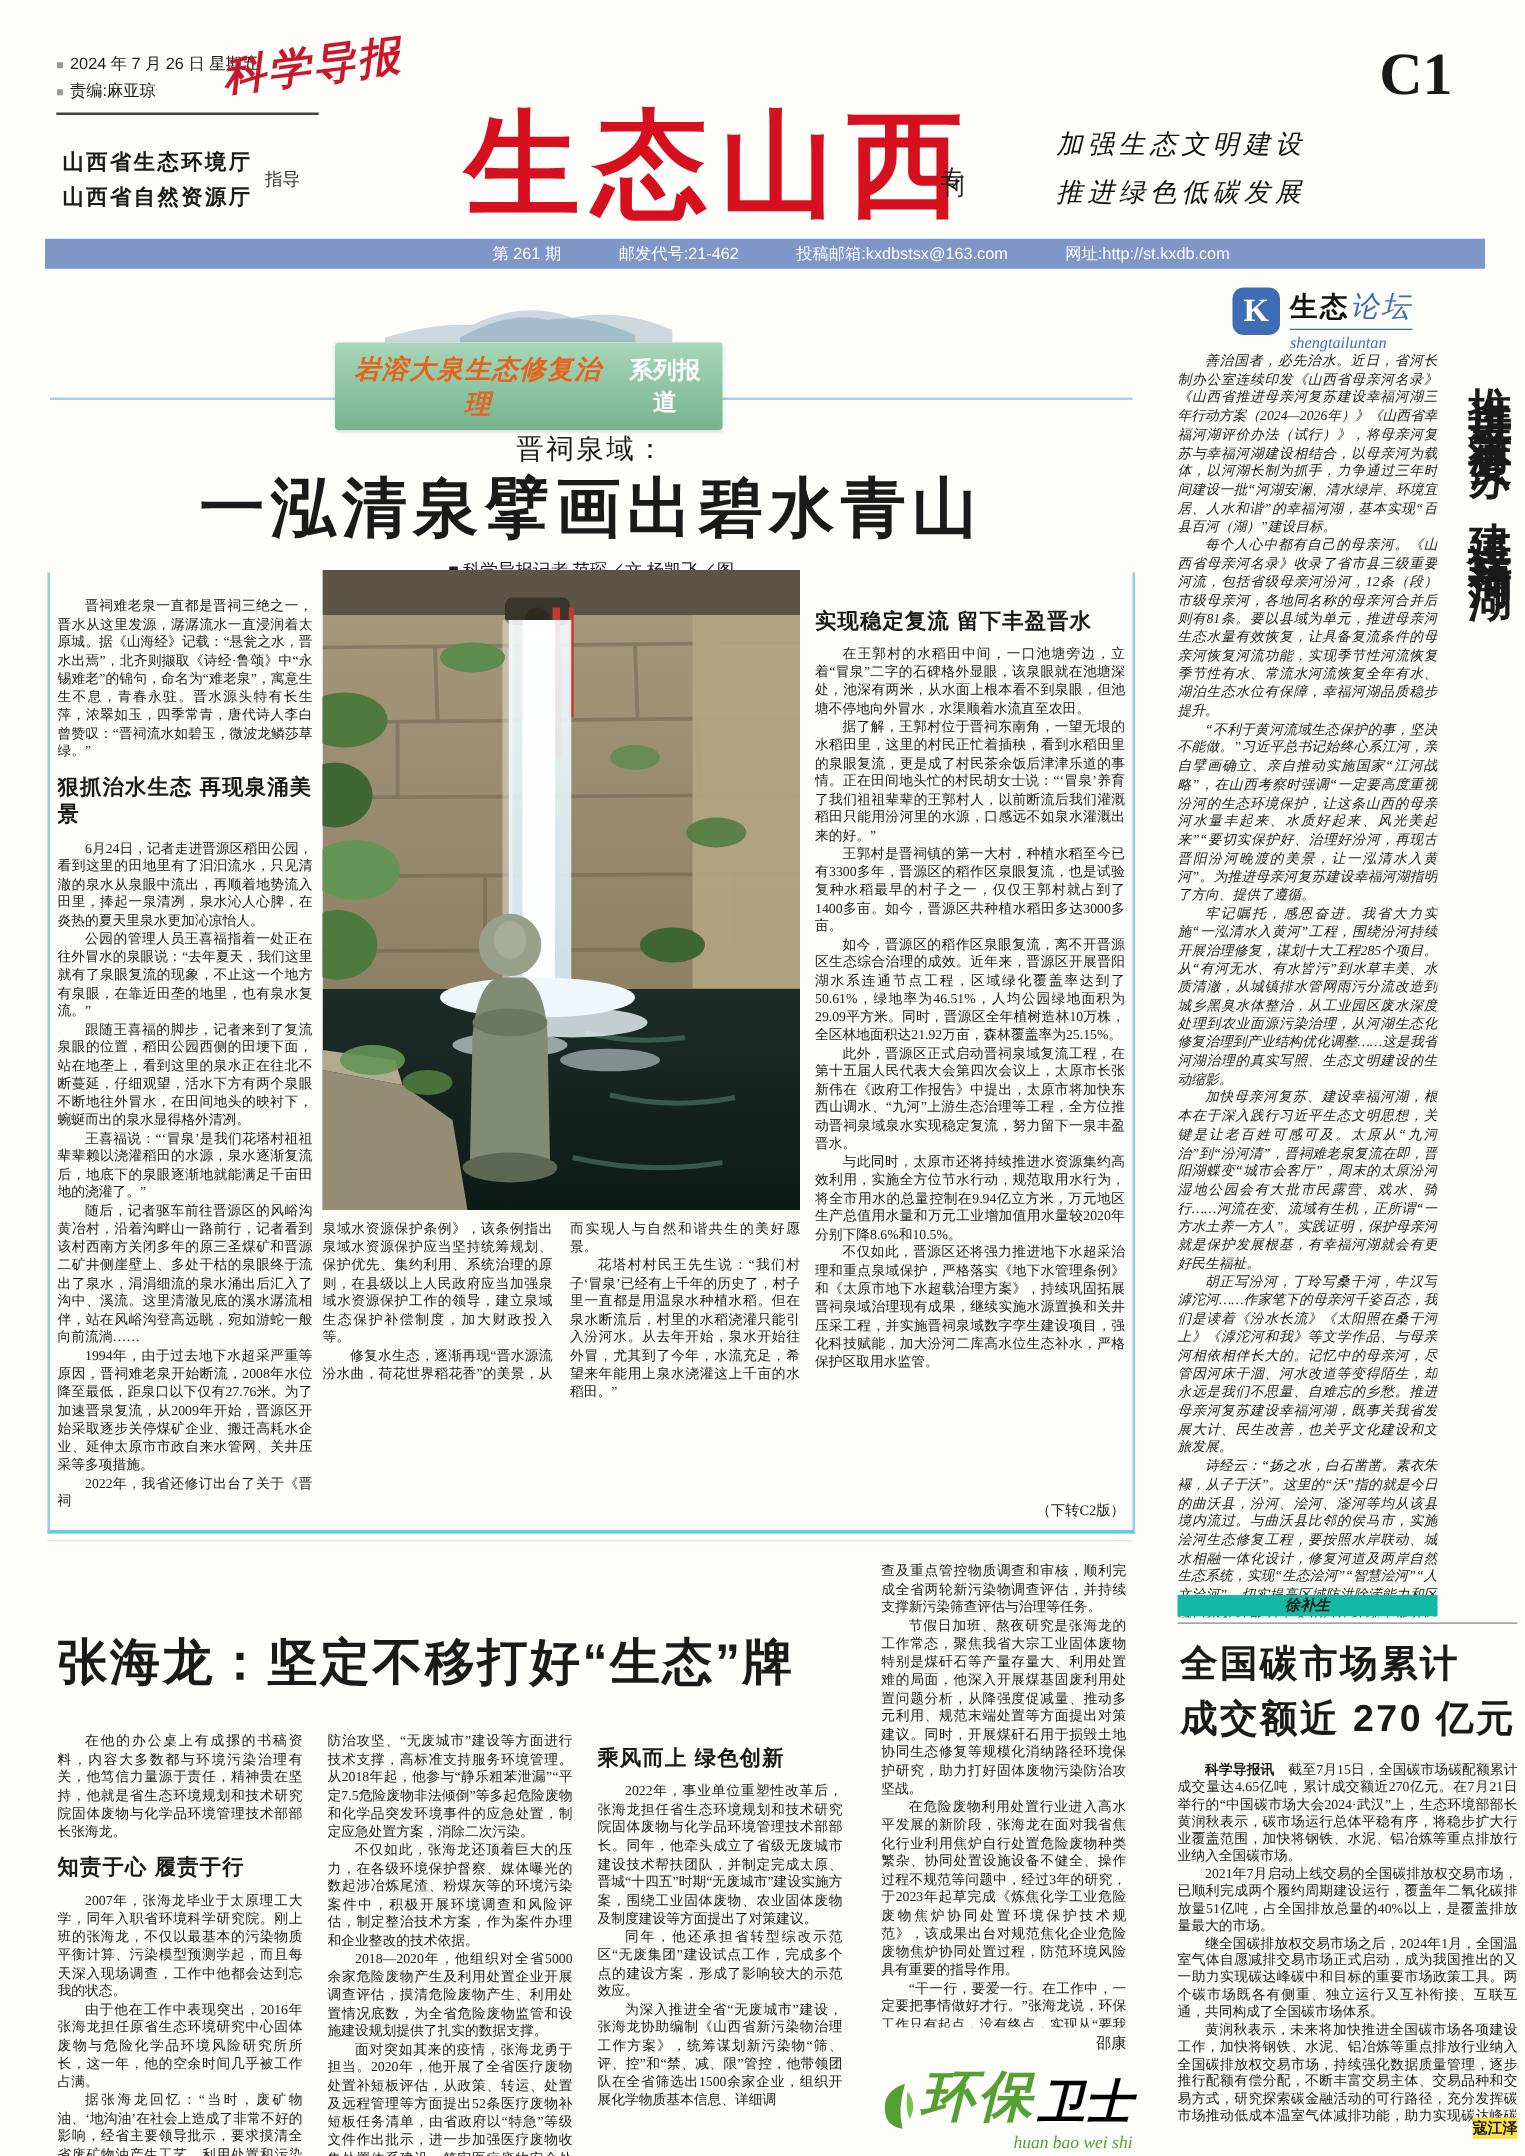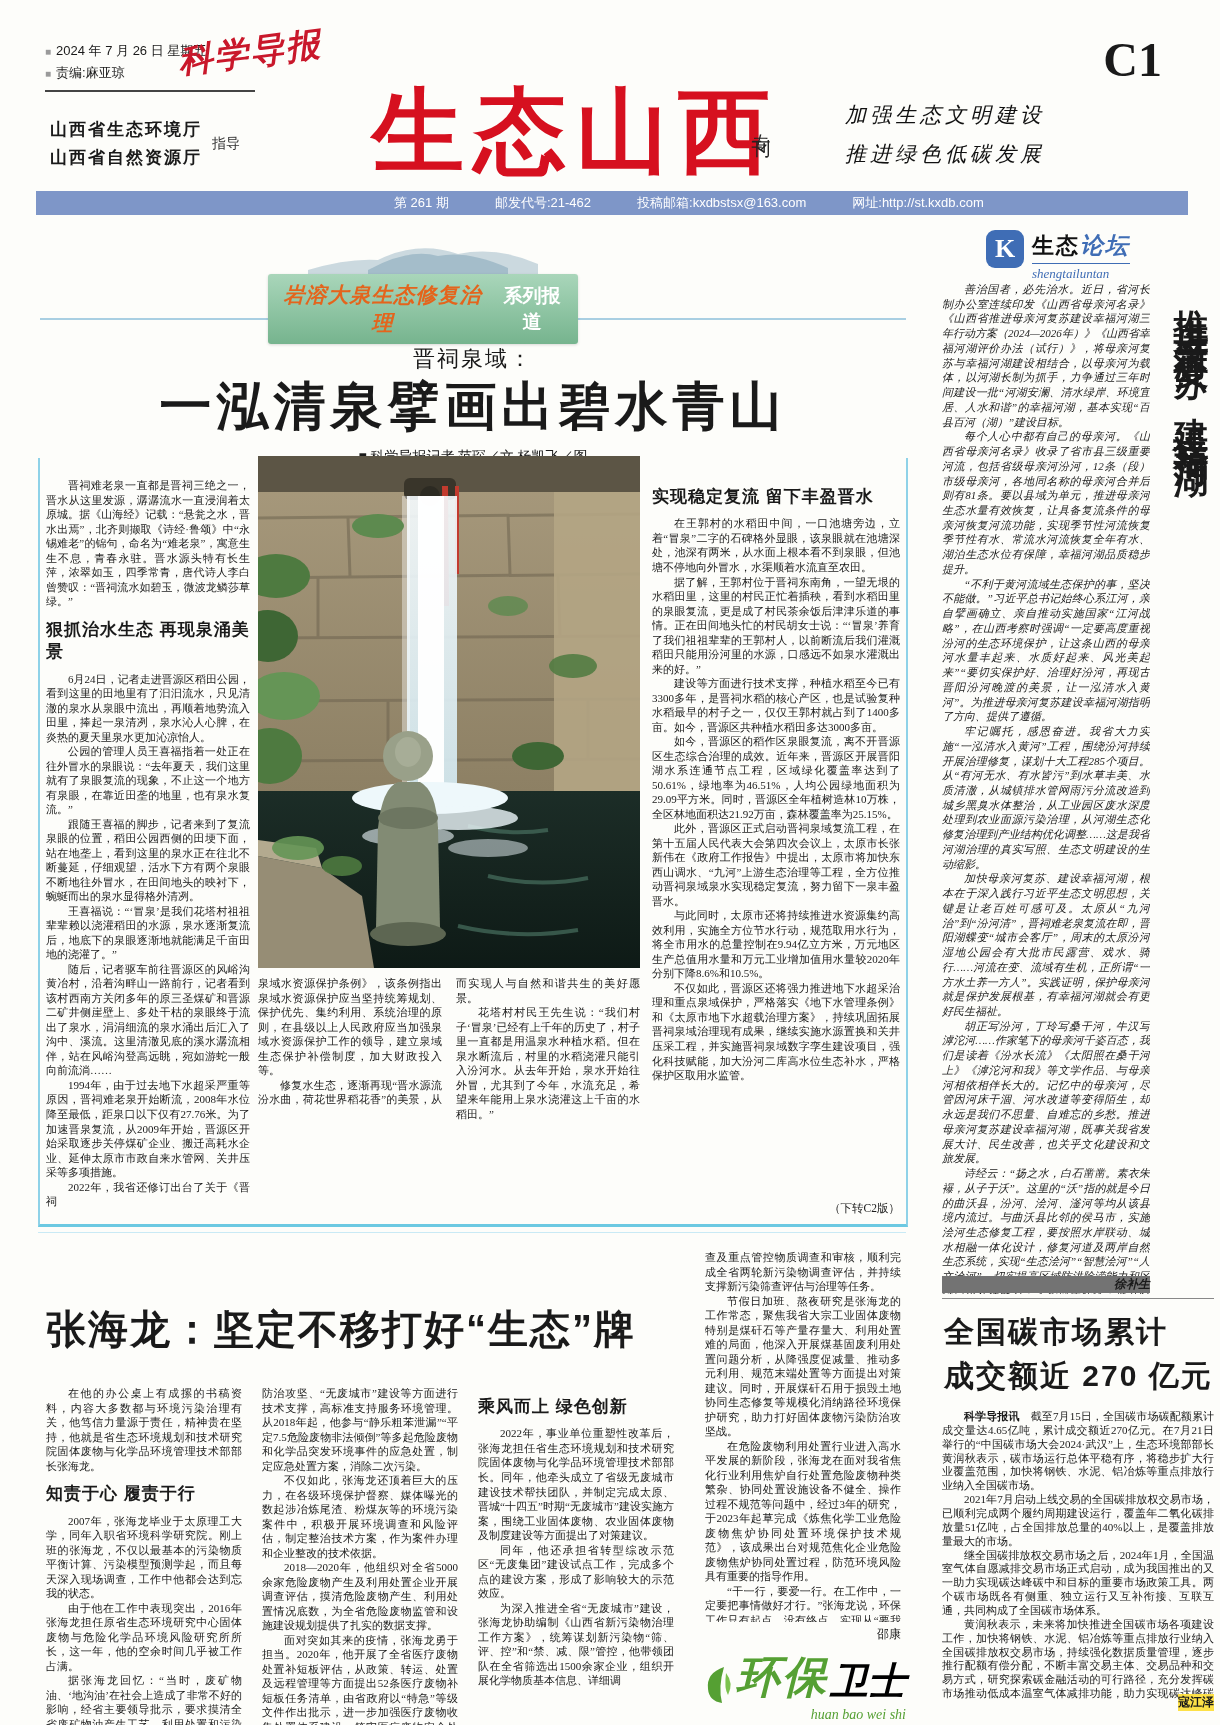--- a/index.html
+++ b/index.html
@@ -53,27 +53,27 @@
   .m-below{margin-top:8px;column-count:2;column-gap:14px;height:252px;overflow:hidden;}
   .m-right{position:absolute;left:612px;top:250px;width:248px;height:748px;overflow:hidden;}
   .jump{position:absolute;left:612px;top:975px;width:248px;text-align:right;font-size:11.5px;background:#fdfdfa;}
   
   .forum{position:absolute;left:942px;top:230px;width:272px;height:1075px;}
   .flogo{position:absolute;left:44px;top:0;display:flex;align-items:flex-start;gap:8px;}
   .flogo .kbox{width:38px;height:38px;background:#3f6db5;border-radius:9px;color:#fff;font-weight:bold;
         font-size:26px;display:flex;align-items:center;justify-content:center;font-family:"Liberation Serif",serif;}
   .flogo .names{border-bottom:1px solid #3f6db5;padding-bottom:2px;}
   .flogo .n1{font-size:22px;font-weight:bold;color:#111;letter-spacing:2px;}
-  .flogo .n2{font-size:23px;font-weight:bold;font-style:italic;color:#3f6db5;letter-spacing:2px;}
+  .flogo .n2{font-size:23px;font-weight:normal;font-style:italic;color:#3f6db5;letter-spacing:2px;}
   .flogo .py{font-size:13px;color:#3f6db5;font-style:italic;margin-top:2px;}
   .ftext{position:absolute;left:0;top:52px;width:208px;height:1012px;overflow:hidden;
          font-size:11px;line-height:1.34;font-style:italic;text-align:justify;}
   .ftext p{margin:0;text-indent:2em;}
-  .fauthor{position:absolute;left:0;top:1046px;width:208px;text-align:right;font-size:12px;
-           font-weight:bold;font-style:italic;background:#737373;}
+  .fauthor{position:absolute;left:0;top:1046px;width:208px;text-align:center;font-size:12px;
+           font-weight:bold;font-style:italic;background:#14b8a6;}
   .fvtitle{position:absolute;right:0;top:52px;height:870px;writing-mode:vertical-rl;
            font-size:35px;font-weight:900;letter-spacing:9px;font-family:"Liberation Sans",sans-serif;}
   
   .zarticle{position:absolute;left:40px;top:1250px;width:866px;height:475px;}
   .zheadline{position:absolute;left:6px;top:52px;font-size:40px;font-weight:900;letter-spacing:2px;
              font-family:Liberation Sans, sans-serif;}
   .zcol{position:absolute;width:196px;top:136px;height:339px;overflow:hidden;}
   .zc1{left:6px;} .zc2{left:222px;} .zc3{left:438px;}
   .zc4{left:665px;top:0;height:372px;width:196px;}
   .zauthor{position:absolute;left:665px;top:376px;width:196px;text-align:right;font-size:12px;}
@@ -237,21 +237,21 @@
         <p class="noind">泉域水资源保护条例》，该条例指出泉域水资源保护应当坚持统筹规划、保护优先、集约利用、系统治理的原则，在县级以上人民政府应当加强泉域水资源保护工作的领导，建立泉域生态保护补偿制度，加大财政投入等。</p>
         <p>修复水生态，逐渐再现“晋水源流汾水曲，荷花世界稻花香”的美景，从而实现人与自然和谐共生的美好愿景。</p>
         <p>花塔村村民王先生说：“我们村子‘冒泉’已经有上千年的历史了，村子里一直都是用温泉水种植水稻。但在泉水断流后，村里的水稻浇灌只能引入汾河水。从去年开始，泉水开始往外冒，尤其到了今年，水流充足，希望来年能用上泉水浇灌这上千亩的水稻田。”</p>
       </div>
     </div>
 
     <div class="m-right bodytxt">
       <div class="subhead">实现稳定复流 留下丰盈晋水</div>
       <p>在王郭村的水稻田中间，一口池塘旁边，立着“冒泉”二字的石碑格外显眼，该泉眼就在池塘深处，池深有两米，从水面上根本看不到泉眼，但池塘不停地向外冒水，水渠顺着水流直至农田。</p>
       <p>据了解，王郭村位于晋祠东南角，一望无垠的水稻田里，这里的村民正忙着插秧，看到水稻田里的泉眼复流，更是成了村民茶余饭后津津乐道的事情。正在田间地头忙的村民胡女士说：“‘冒泉’养育了我们祖祖辈辈的王郭村人，以前断流后我们灌溉稻田只能用汾河里的水源，口感远不如泉水灌溉出来的好。”</p>
-      <p>建设等方面进行技术支撑，种植水稻至今已有3300多年，是晋祠水稻的核心产区，也是试验复种水稻最早的村子之一，仅仅王郭村就占到了1400多亩。如今，晋源区共种植水稻田多达3000多亩。</p>
+      <p>王郭村是晋祠镇的第一大村，种植水稻至今已有3300多年，晋源区的稻作区泉眼复流，也是试验复种水稻最早的村子之一，仅仅王郭村就占到了1400多亩。如今，晋源区共种植水稻田多达3000多亩。</p>
       <p>如今，晋源区的稻作区泉眼复流，离不开晋源区生态综合治理的成效。近年来，晋源区开展晋阳湖水系连通节点工程，区域绿化覆盖率达到了50.61%，绿地率为46.51%，人均公园绿地面积为29.09平方米。同时，晋源区全年植树造林10万株，全区林地面积达21.92万亩，森林覆盖率为25.15%。</p>
       <p>此外，晋源区正式启动晋祠泉域复流工程，在第十五届人民代表大会第四次会议上，太原市长张新伟在《政府工作报告》中提出，太原市将加快东西山调水、“九河”上游生态治理等工程，全方位推动晋祠泉域泉水实现稳定复流，努力留下一泉丰盈晋水。</p>
       <p>与此同时，太原市还将持续推进水资源集约高效利用，实施全方位节水行动，规范取用水行为，将全市用水的总量控制在9.94亿立方米，万元地区生产总值用水量和万元工业增加值用水量较2020年分别下降8.6%和10.5%。</p>
       <p>不仅如此，晋源区还将强力推进地下水超采治理和重点泉域保护，严格落实《地下水管理条例》和《太原市地下水超载治理方案》，持续巩固拓展晋祠泉域治理现有成果，继续实施水源置换和关井压采工程，并实施晋祠泉域数字孪生建设项目，强化科技赋能，加大汾河二库高水位生态补水，严格保护区取用水监管。</p>
     </div>
     <div class="jump">（下转C2版）</div>
   </div>
 
   <div class="forum">
     <div class="flogo">

